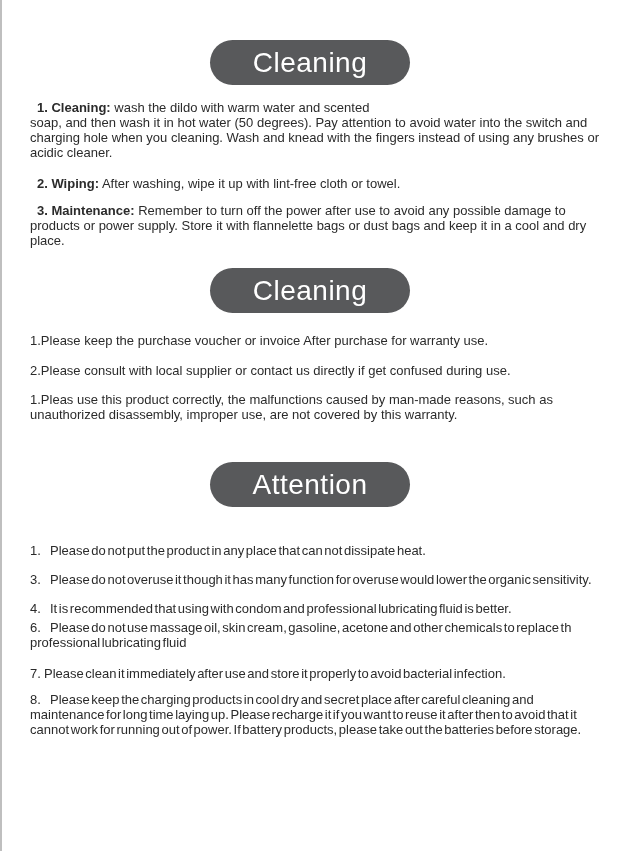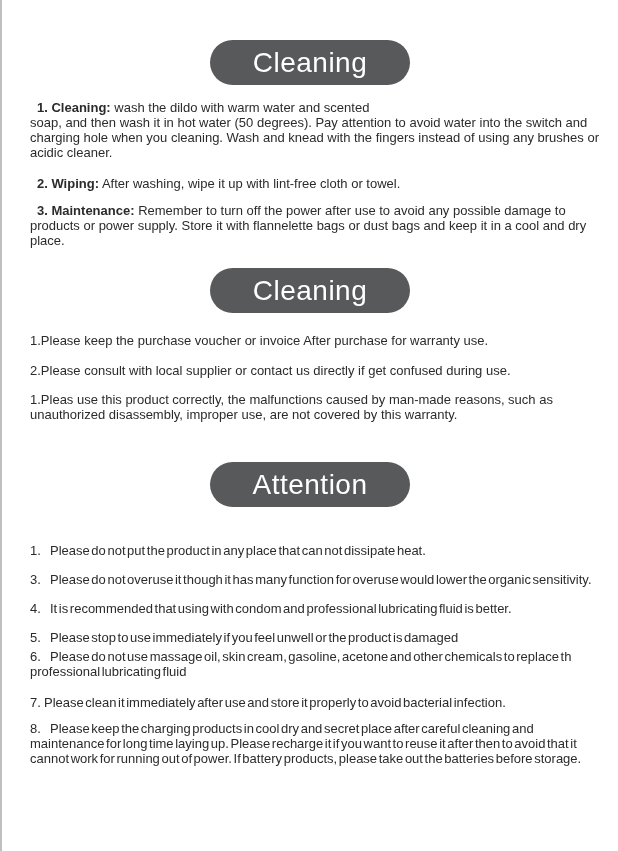--- a/index.html
+++ b/index.html
@@ -101,21 +101,20 @@
   </div>
 
   <div class="content">
     <p class="att-item" id="att-i1"><span class="att-num">1.</span><span>Please do not put the product in any place that can not dissipate heat.</span></p>
 
 
     <p class="att-item" id="att-i3"><span class="att-num">3.</span><span>Please do not overuse it though it has many function for overuse would lower the organic sensitivity.</span></p>
 
     <p class="att-item" id="att-i4"><span class="att-num">4.</span><span>It is recommended that using with condom and professional lubricating fluid is better.</span></p>
 
-    <p class="att-item" id="att-i5"><span class="att-num">5.</span><span>Please stop to use immediately if you feel unwell or the product is damaged</span></p>
 
     <p class="att-item" id="att-i6"><span class="att-num">6.</span><span>Please do not use massage oil, skin cream, gasoline, acetone and other chemicals to replace th professional lubricating fluid</span></p>
 
     <p class="att-item" id="att-i7"><span class="att-num">7.</span><span>Please clean it immediately after use and store it properly to avoid bacterial infection.</span></p>
 
     <p class="att-item" id="att-i8"><span class="att-num">8.</span><span>Please keep the charging products in cool dry and secret place after careful cleaning and maintenance for long time laying up. Please recharge it if you want to reuse it after then to avoid that it cannot work for running out of power. If battery products, please take out the batteries before storage.</span></p>
   </div>
 
 </div>
 

